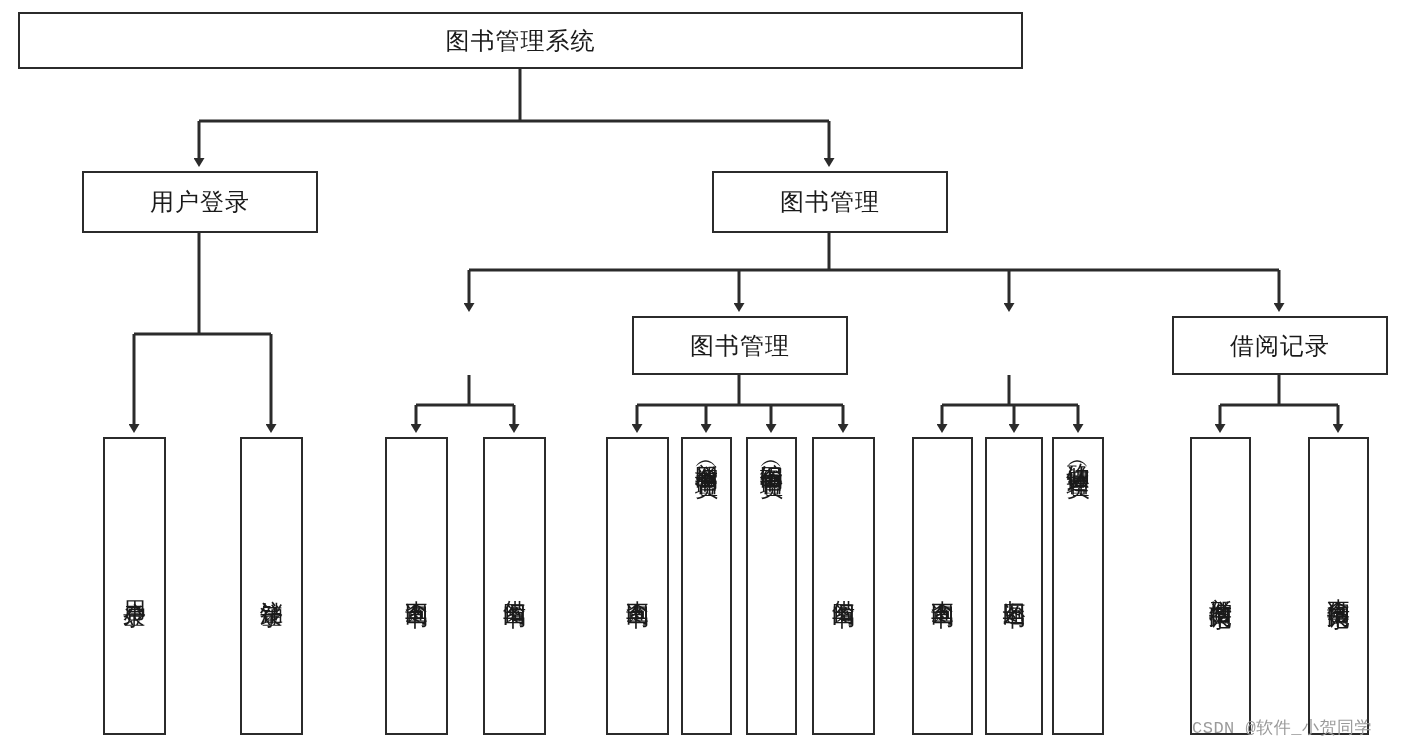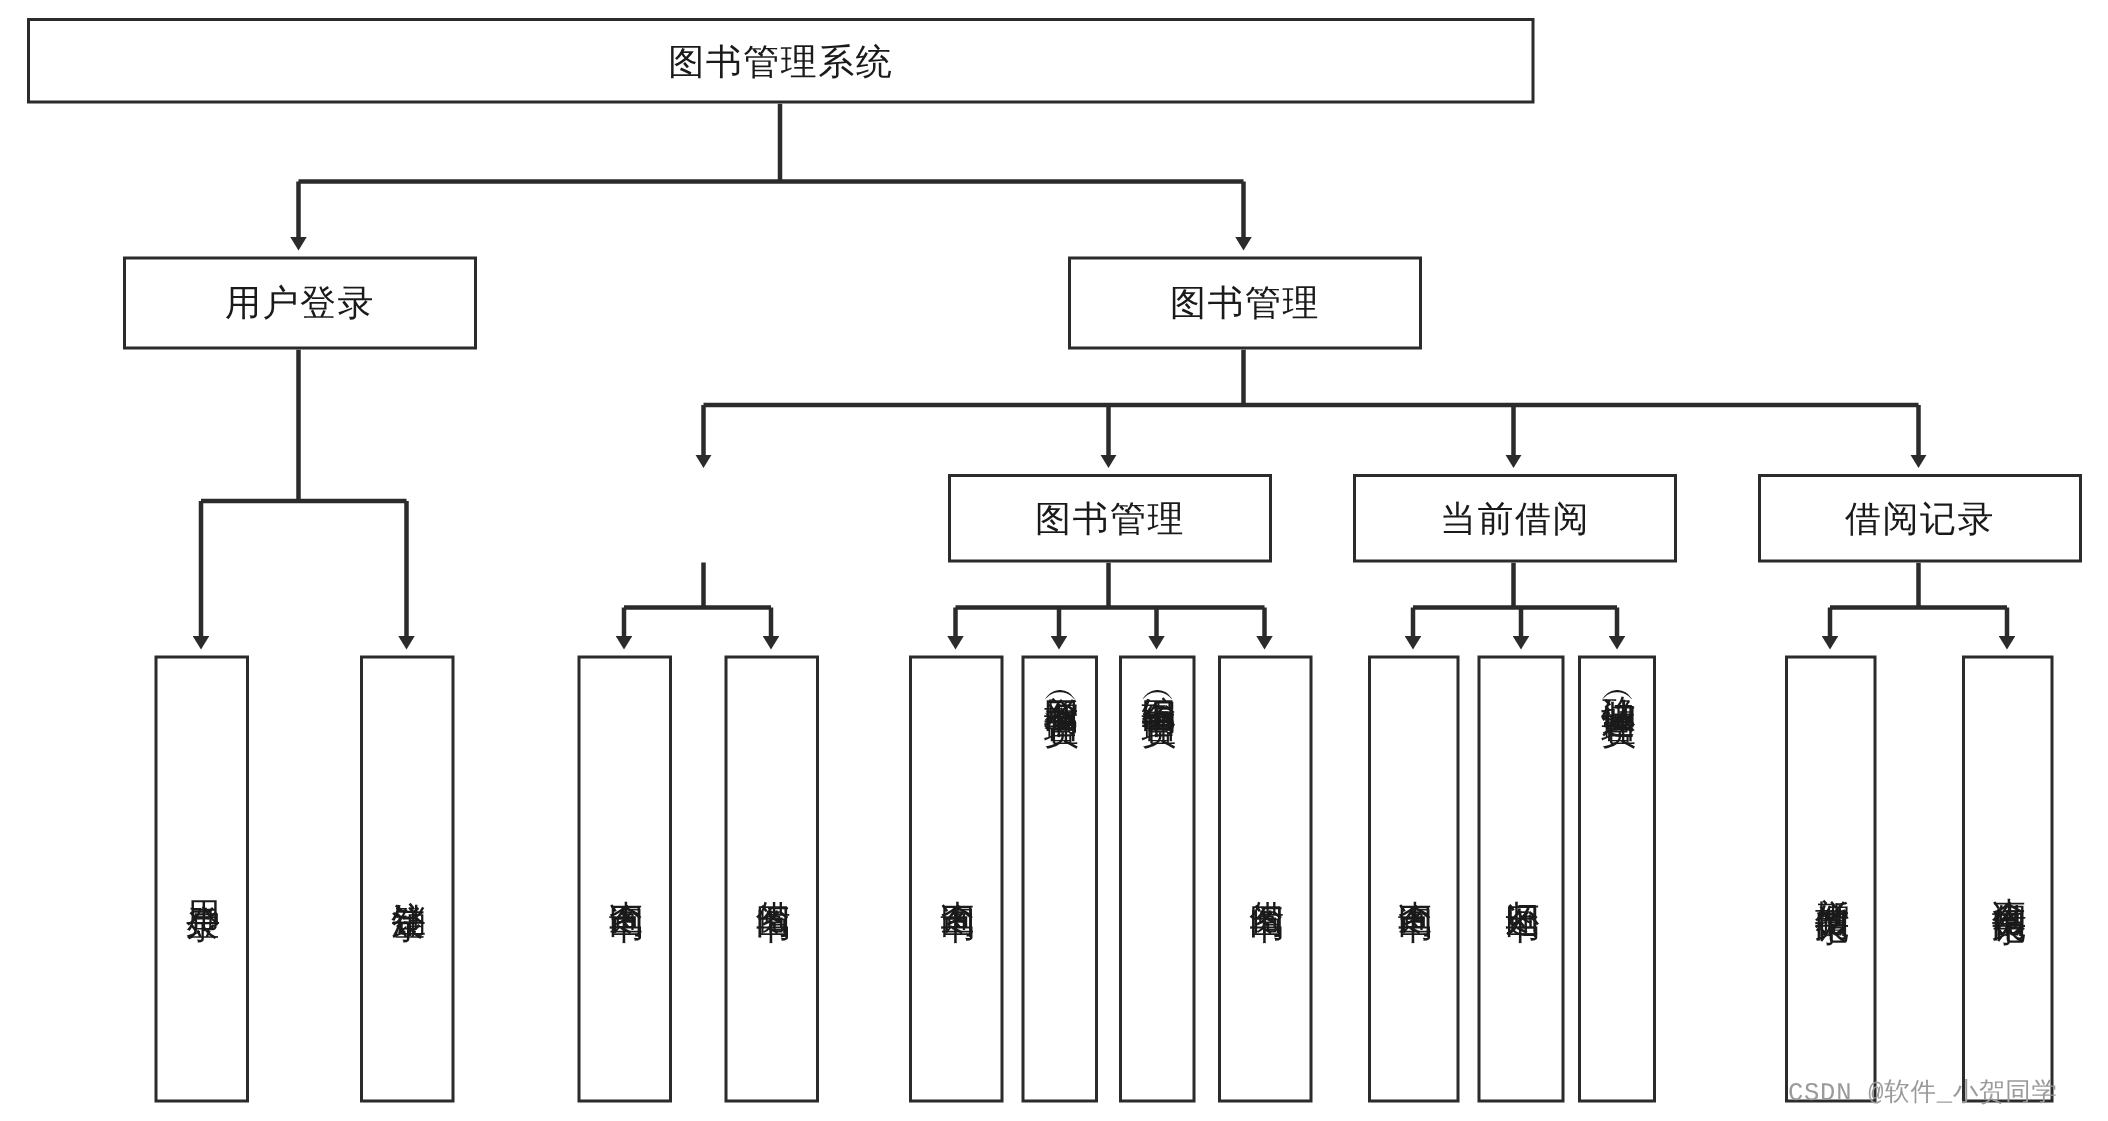--- a/index.html
+++ b/index.html
@@ -128,23 +128,20 @@
   <div class="node horizontal" style="left:82px; top:171px; width:236px; height:62px;">
     <span>用户登录</span>
   </div>
   <div class="node horizontal" style="left:712px; top:171px; width:236px; height:62px;">
     <span>图书管理</span>
   </div>
 
   <div class="node horizontal" style="left:632px; top:316px; width:216px; height:59px;">
     <span>图书管理</span>
   </div>
-  <div class="node horizontal" style="left:902px; top:316px; width:216px; height:59px;">
-    <span>当前借阅</span>
-  </div>
   <div class="node horizontal" style="left:1172px; top:316px; width:216px; height:59px;">
     <span>借阅记录</span>
   </div>
 
   <div class="node vertical align-center" style="left:103px; top:437px; width:63px; height:298px;">
     <span class="vtext">用户登录</span>
   </div>
   <div class="node vertical align-center" style="left:240px; top:437px; width:63px; height:298px;">
     <span class="vtext">注销登录</span>
   </div>

